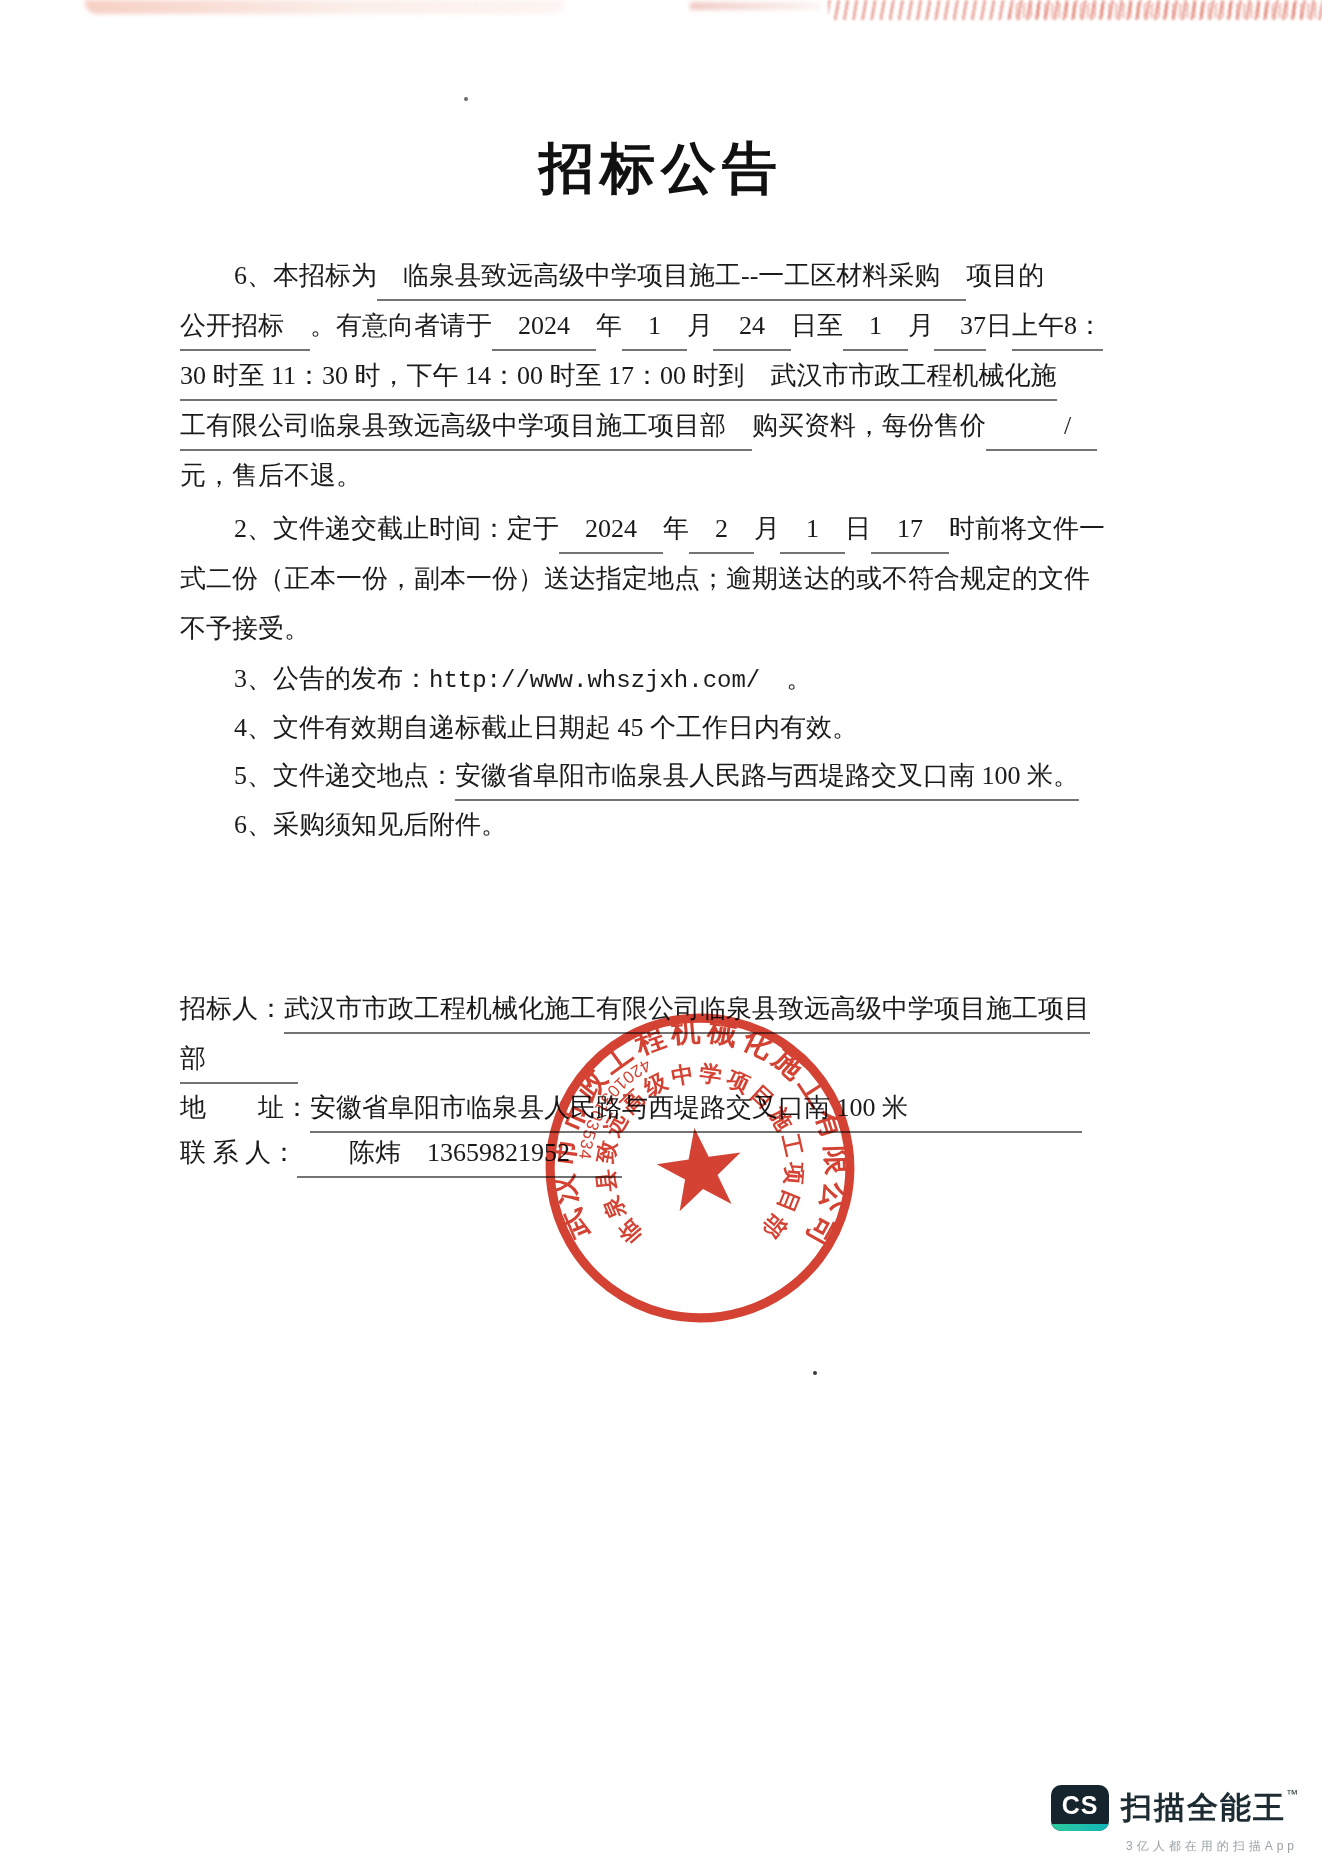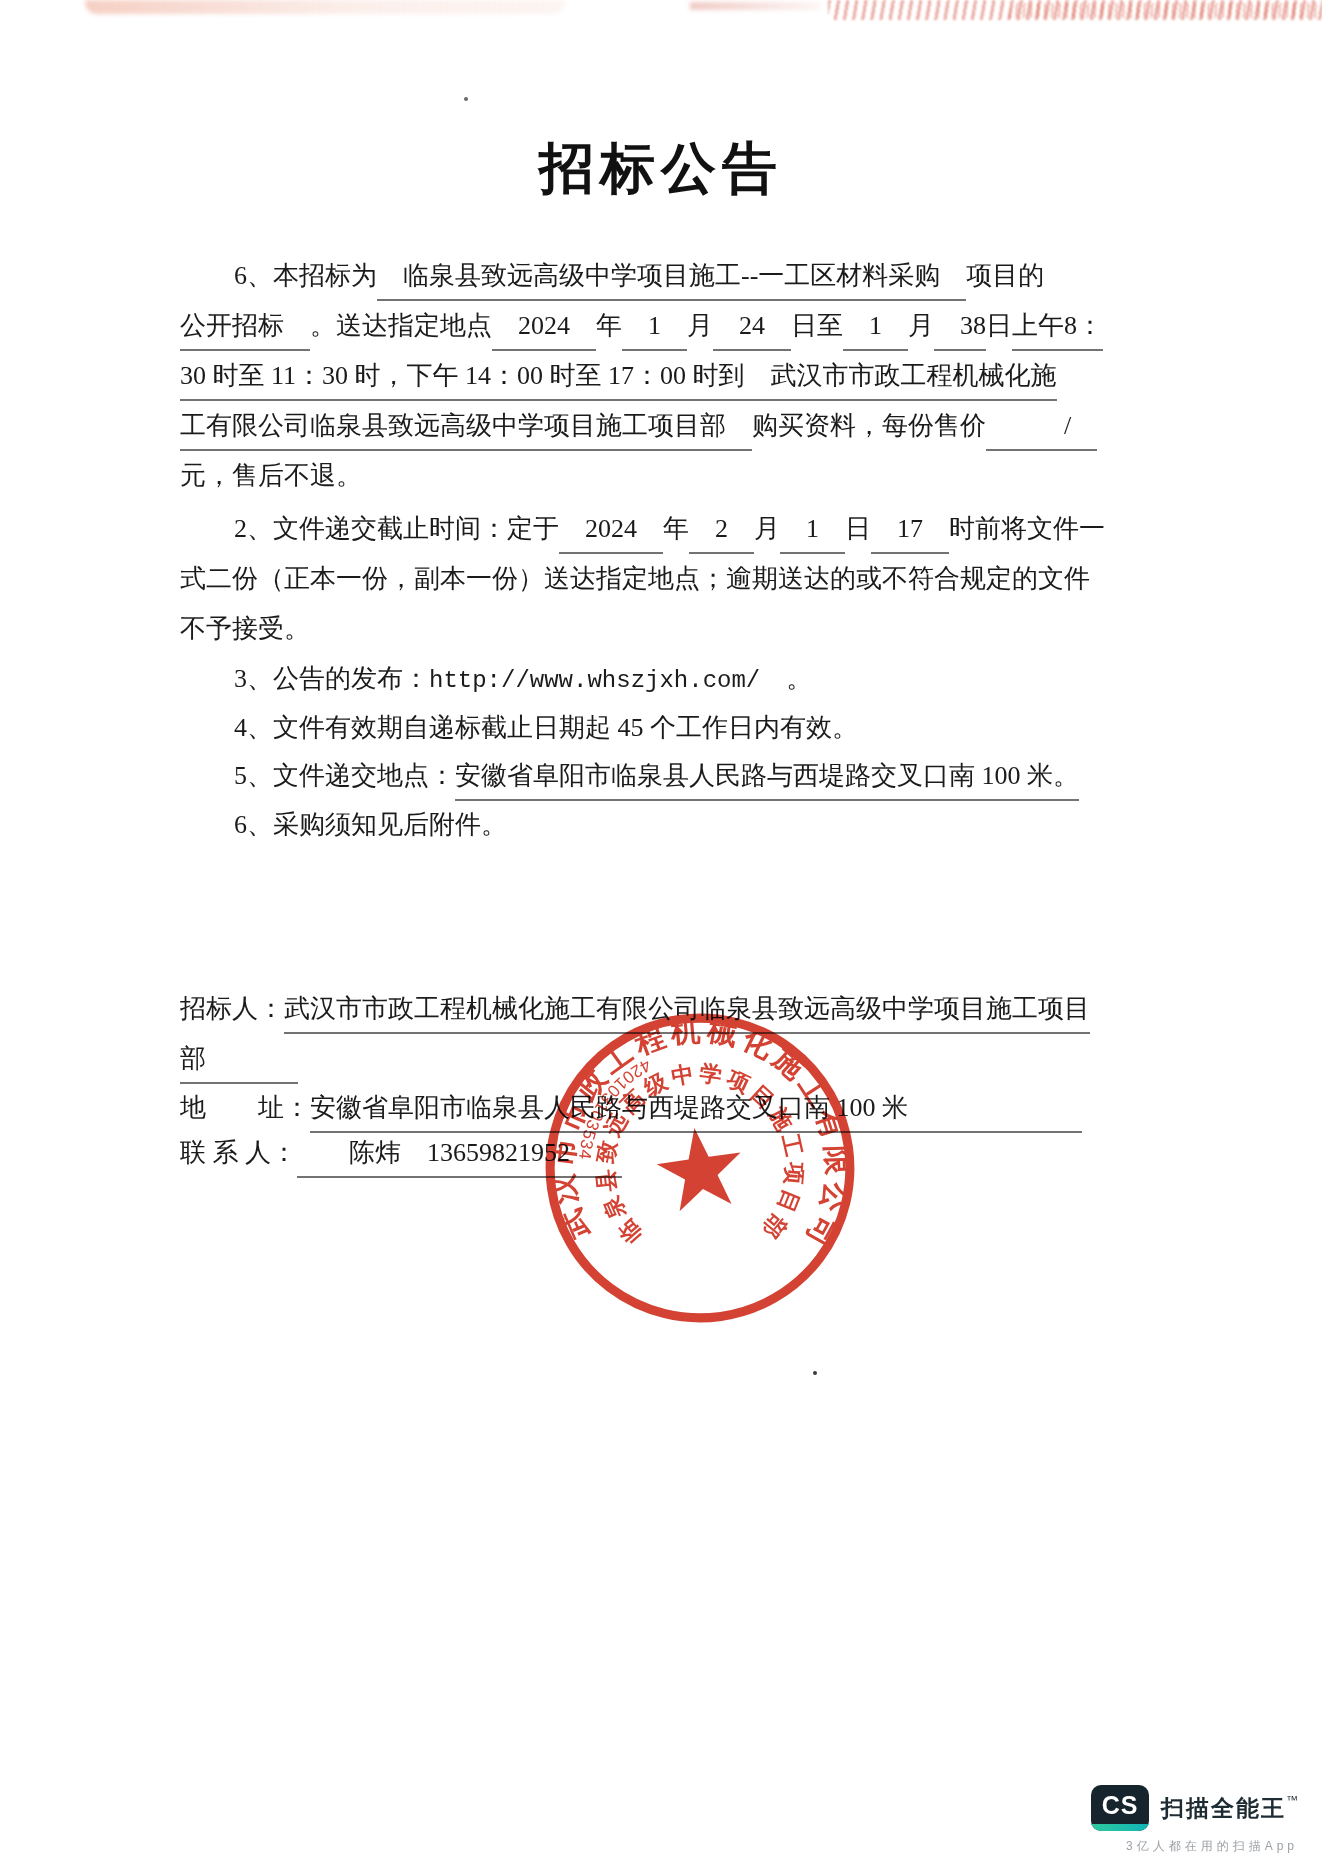--- a/index.html
+++ b/index.html
@@ -52,21 +52,21 @@
   }
   
   .cs-badge { position:absolute; right:24px; bottom:16px; text-align:right; font-family:"Liberation Sans", sans-serif; }
   .cs-row { display:flex; align-items:center; justify-content:flex-end; gap:12px; }
   .cs-icon {
     position:relative; width:58px; height:46px; border-radius:10px; background:#16242e;
     display:flex; align-items:center; justify-content:center; overflow:hidden;
   }
   .cs-icon-label { color:#fff; font-weight:bold; font-size:25px; letter-spacing:1px; margin-bottom:5px; }
   .cs-strip { position:absolute; left:0; right:0; bottom:0; height:7px; background:linear-gradient(90deg,#2ec99e,#11b5b8); }
-  .cs-name { font-size:23px; font-weight:bold; color:#1d2b33; letter-spacing:2px; }
+  .cs-name { font-size:31px; font-weight:bold; color:#1d2b33; letter-spacing:2px; }
   .cs-tm { font-size:12px; color:#1d2b33; vertical-align:top; }
   .cs-tagline { margin-top:7px; font-size:12px; color:#9aa1a7; letter-spacing:4px; }
 </style>
 </head>
 <body>
 
 <div class="page">
 
   <div class="smear smear-left"></div>
   <div class="smear smear-mid"></div>
@@ -74,21 +74,21 @@
   <div class="smear smear-right2"></div>
   <div class="speck1"></div>
   <div class="speck2"></div>
 
   <div class="title">招标公告</div>
 
   <div class="line indent" style="top:258px">
     <span>6、本招标为</span><span class="u">　临泉县致远高级中学项目施工--一工区材料采购　</span><span>项目的</span>
   </div>
   <div class="line" style="top:308px">
-    <span class="u">公开招标　</span><span>。送达指定地点</span><span class="u">　2024　</span><span>年</span><span class="u">　1　</span><span>月</span><span class="u">　24　</span><span>日至</span><span class="u">　1　</span><span>月</span><span class="u">　38</span><span>日</span><span class="u">上午8：</span>
+    <span class="u">公开招标　</span><span>。有意向者请于</span><span class="u">　2024　</span><span>年</span><span class="u">　1　</span><span>月</span><span class="u">　24　</span><span>日至</span><span class="u">　1　</span><span>月</span><span class="u">　37</span><span>日</span><span class="u">上午8：</span>
   </div>
   <div class="line" style="top:358px">
     <span class="u">30 时至 11：30 时，下午 14：00 时至 17：00 时到　武汉市市政工程机械化施</span>
   </div>
   <div class="line" style="top:408px">
     <span class="u">工有限公司临泉县致远高级中学项目施工项目部　</span><span>购买资料，每份售价</span><span class="u">　　　/　</span>
   </div>
   <div class="line" style="top:458px">
     <span>元，售后不退。</span>
   </div>

